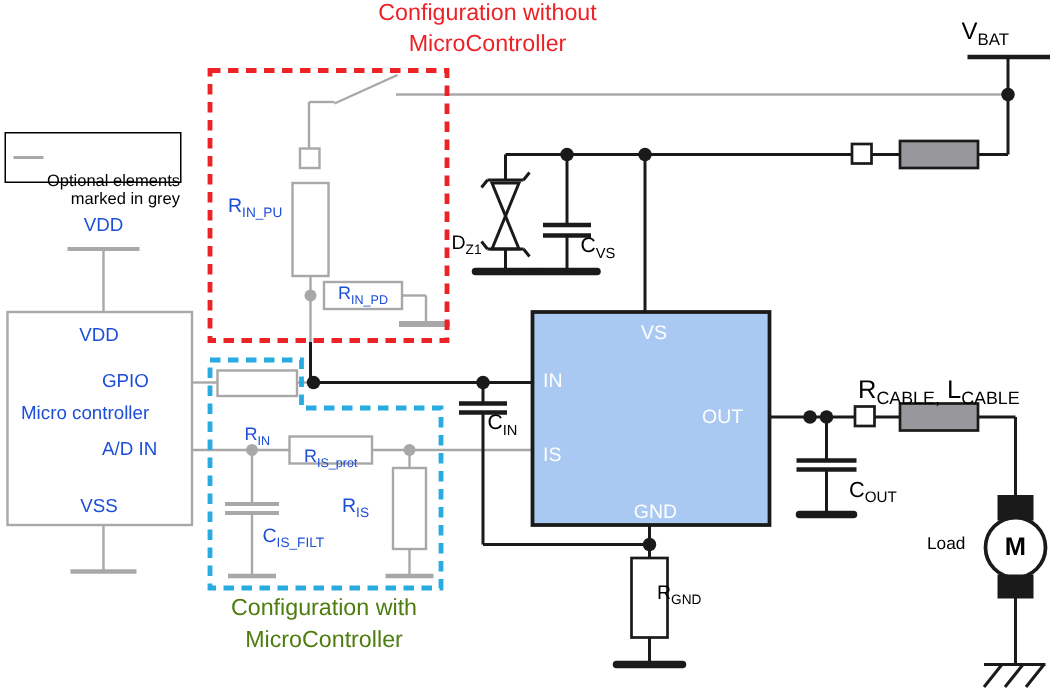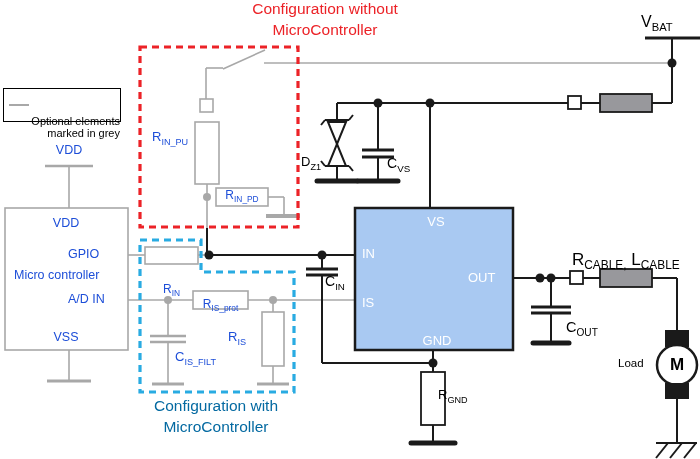--- a/index.html
+++ b/index.html
@@ -7,21 +7,21 @@
          font-family:"Liberation Sans",sans-serif;color:#000;}
   #schem{position:absolute;left:0;top:0;z-index:1;}
   .lbl{position:absolute;z-index:3;white-space:nowrap;font-size:13px;line-height:1.1;}
   .lbl sub{font-size:70%;line-height:0;}
   .grey{color:#1d4ed8;}
   .white{color:#ffffff;}
   .ctr{text-align:center;}
   .rt{text-align:left;}
   .title{font-size:15.5px;line-height:21px;text-align:center;z-index:3;position:absolute;}
   .title-red{color:#ec2227;}
-  .title-blue{color:#0369a1;}
+  .title-blue{color:#4d7c0f;}
   .legend-box{position:absolute;left:3px;top:88px;width:116px;height:32px;border:1.4px solid #000;
               z-index:3;display:flex;align-items:center;}
   .legend-line{width:20px;height:0;border-top:2px solid #a8a8a8;margin-left:5px;flex:0 0 auto;}
   .legend-text{font-size:11px;line-height:12.5px;text-align:right;flex:1;margin-top:44px;}
   .flexctr{display:flex;align-items:center;justify-content:center;}
 </style>
 </head>
 <body>
 
 <div id="stage">

